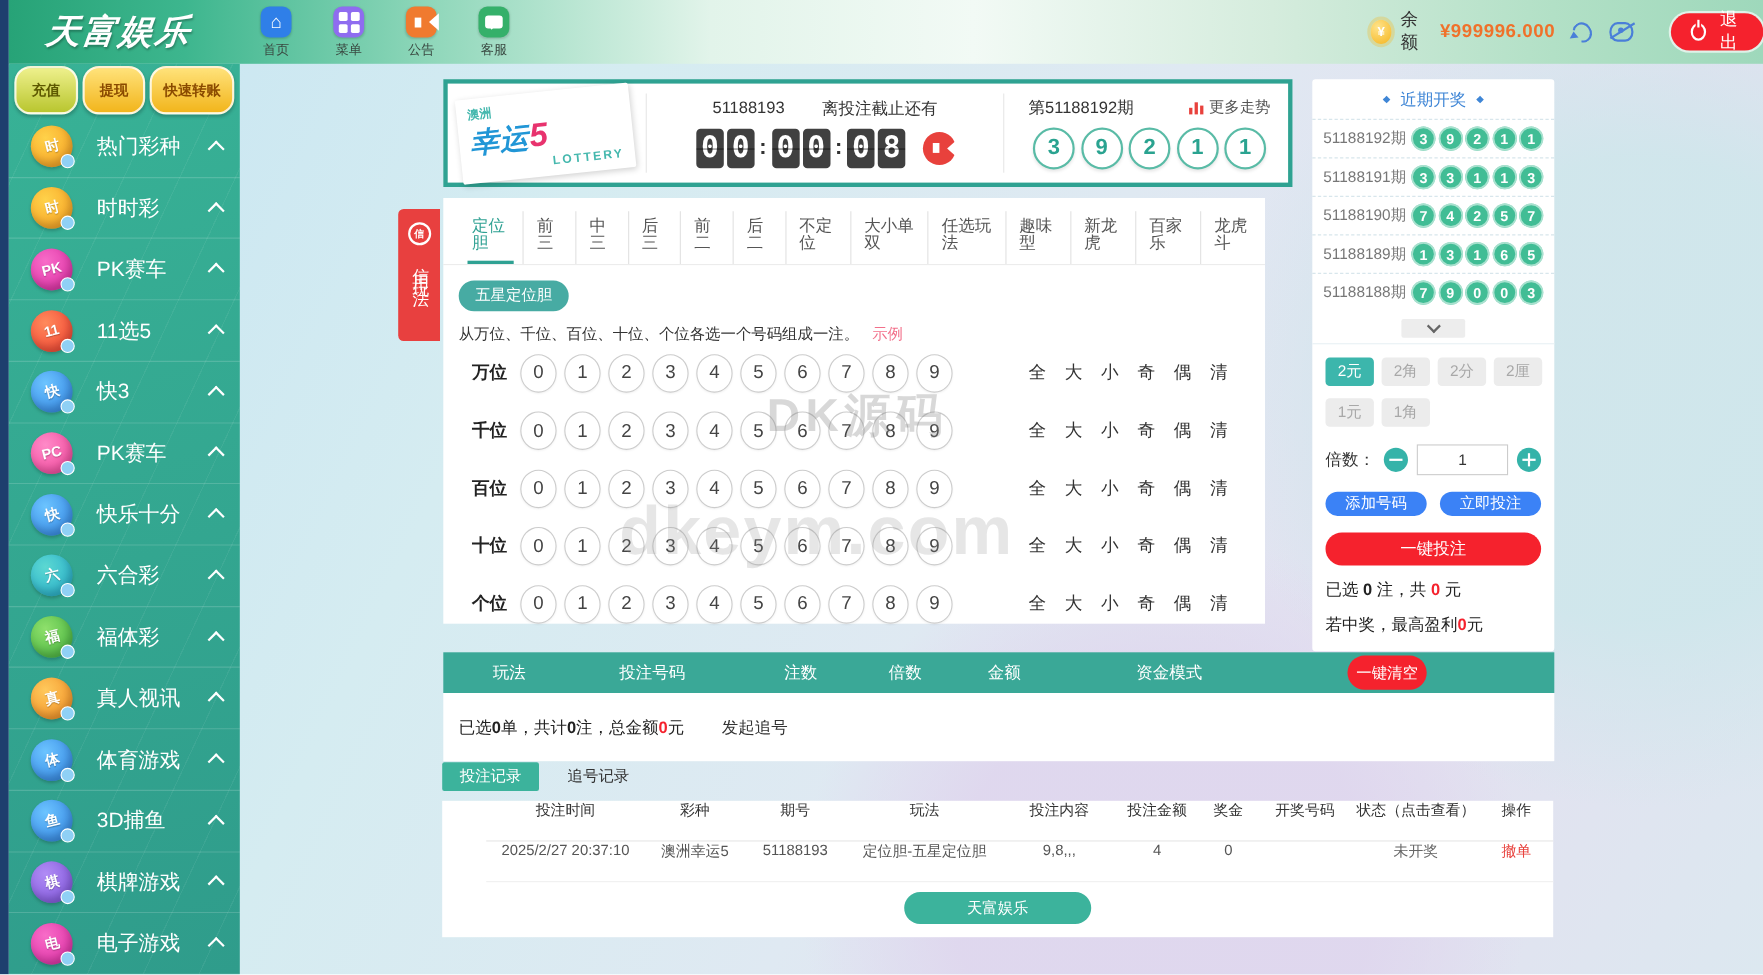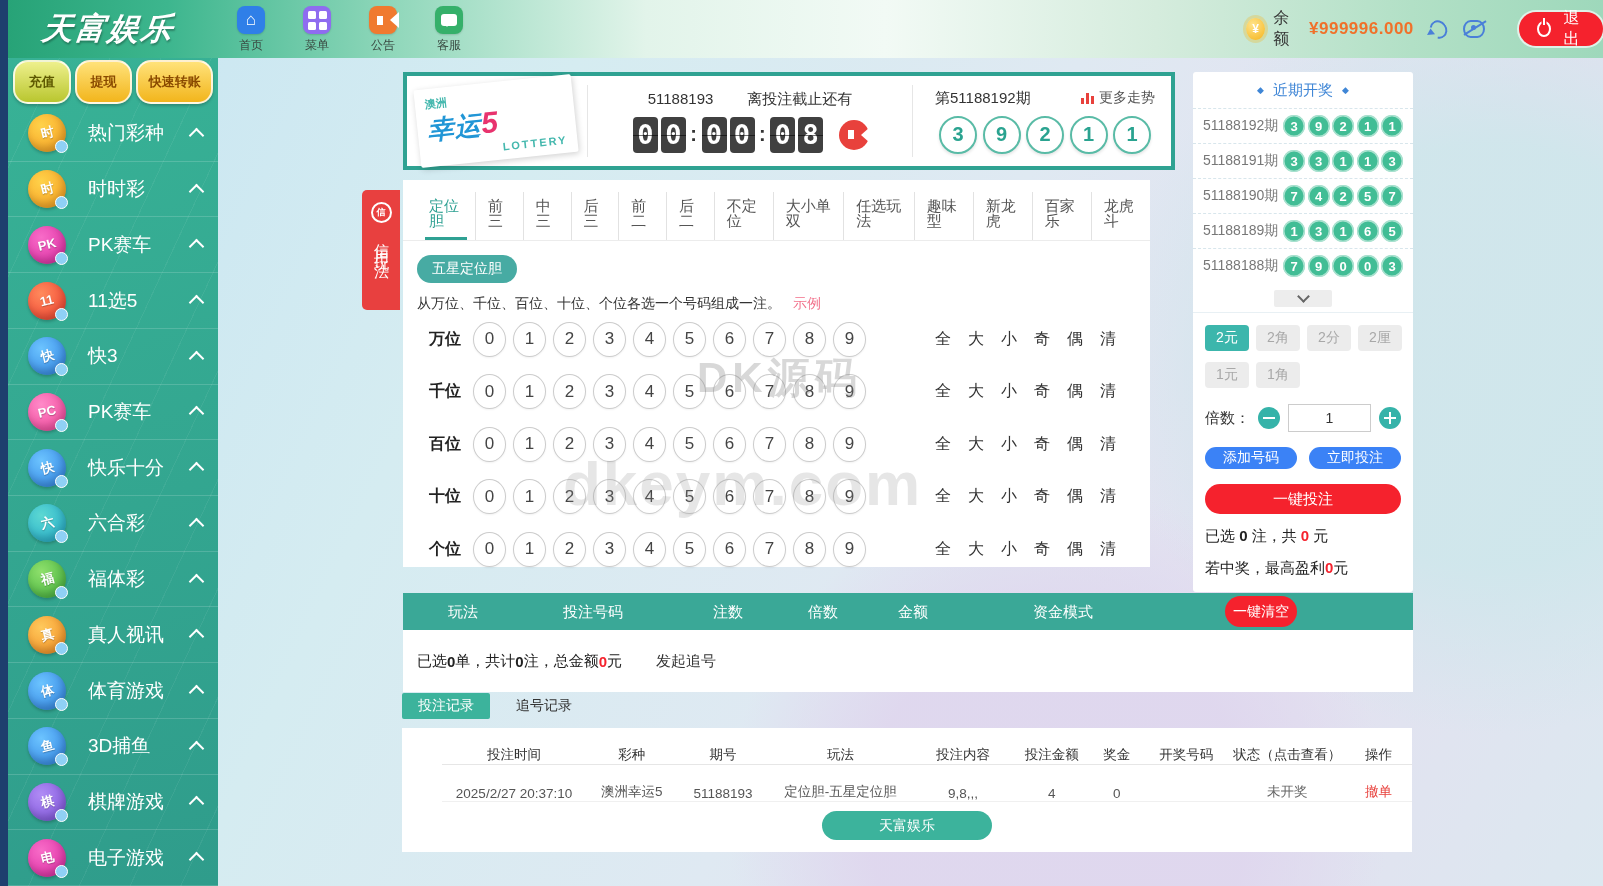--- a/index.html
+++ b/index.html
@@ -132,21 +132,21 @@
   .sum-col{position:absolute;top:50%;transform:translateY(-50%);font-size:15px;}
   .clear-btn{position:absolute;left:822px;top:3px;width:72px;height:31px;border-radius:16px;background:#f5222d;color:#fff;border:none;font-size:14px;cursor:pointer;}
   .sum-body{background:#fff;height:62px;display:flex;align-items:center;padding-left:14px;font-size:15px;color:#222;}
   .chase{margin-left:34px;color:#333;cursor:pointer;text-decoration:none;}
   
   .records{position:absolute;left:402px;top:692px;width:1010px;}
   .rec-tabs{display:flex;gap:16px;align-items:center;height:28px;margin-bottom:8px;}
   .rec-tab{font-size:14px;color:#333;cursor:pointer;padding:4px 10px;}
   .rec-tab.active{background:#3cb39c;color:#fff;padding:4px 16px;border-radius:2px;}
   .rec-table{background:#fff;padding-bottom:4px;}
-  .rec-row{display:flex;align-items:flex-end;height:36px;border-bottom:1px solid #f0f0f0;margin-left:40px;}
+  .rec-row{display:flex;align-items:flex-start;height:36px;border-bottom:1px solid #f0f0f0;margin-left:40px;}
   .rec-head{border-bottom:1px solid #e6e6e6;}
   .rec-cell{text-align:center;font-size:13.5px;color:#555;overflow:hidden;white-space:nowrap;}
   .rec-head .rec-cell{color:#333;}
   .link-red{color:#e8413c;cursor:pointer;}
   .status{cursor:pointer;color:#666;}
   .more-btn{display:block;margin:9px auto 8px;width:170px;height:29px;border-radius:15px;background:#3cb39c;color:#fff;border:none;font-size:14px;cursor:pointer;}
 </style>
 </head>
 <body>
 

